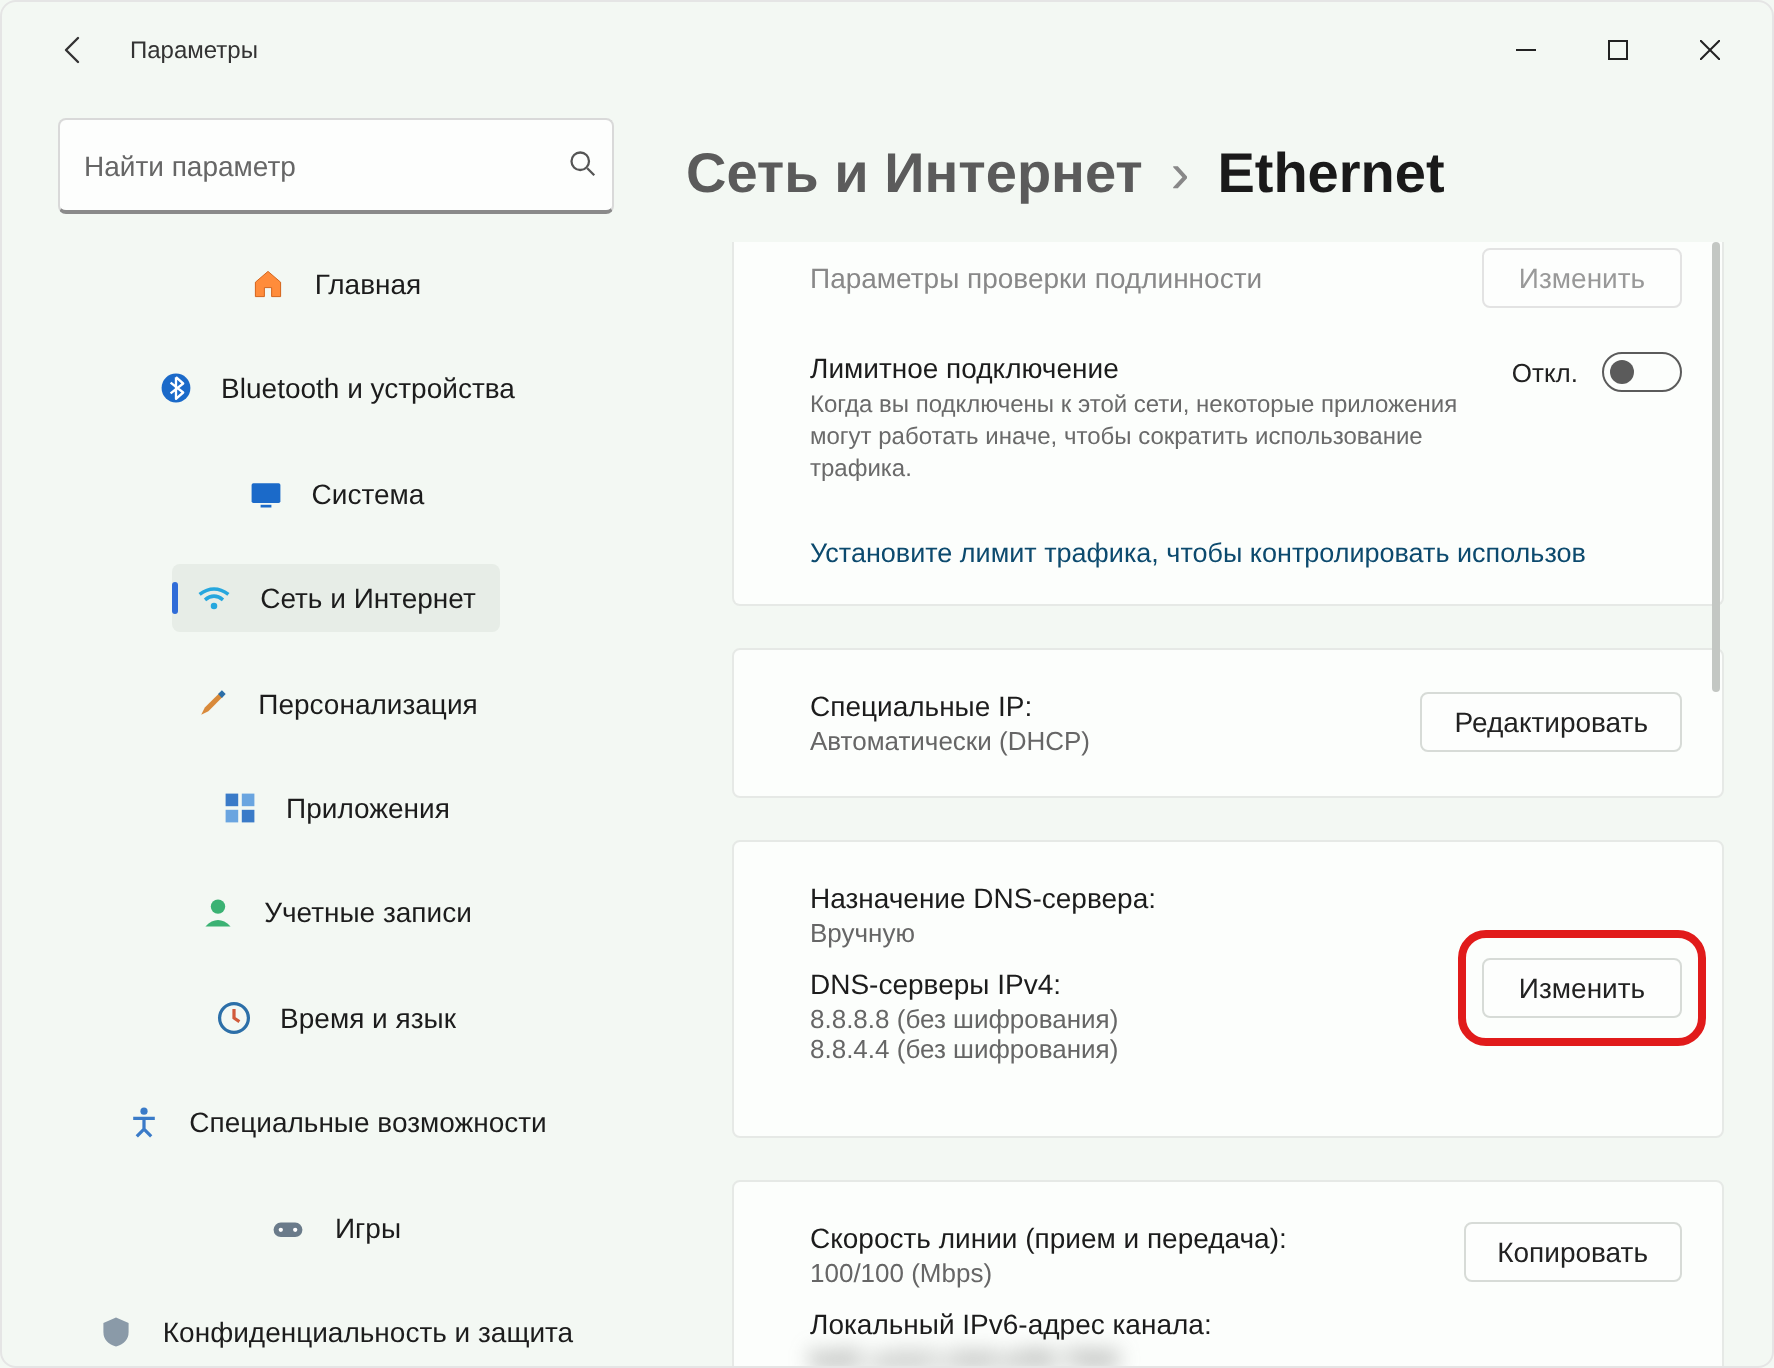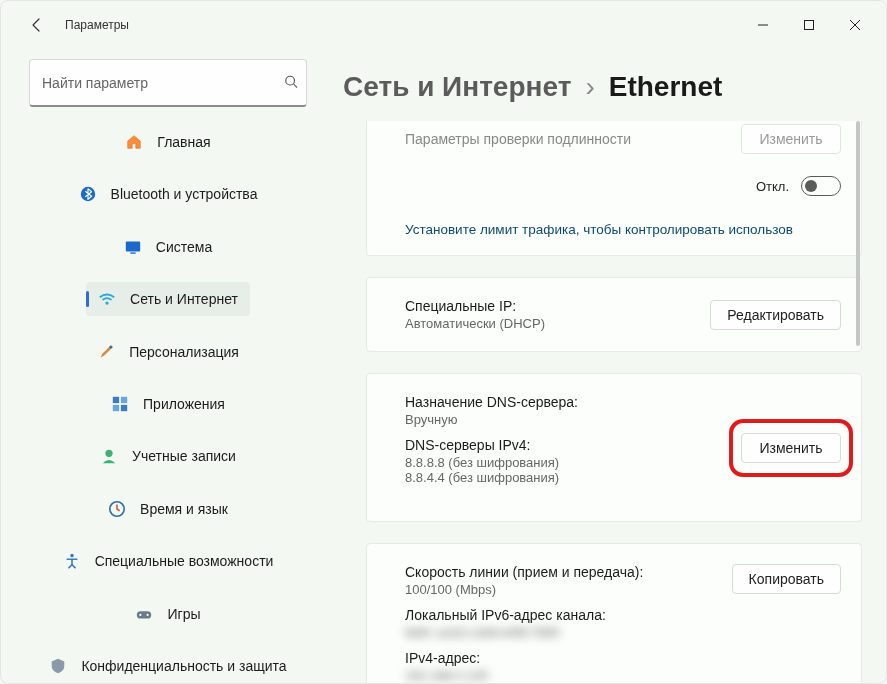--- a/index.html
+++ b/index.html
@@ -360,20 +360,24 @@
         <div class="card cut-top" style="padding-bottom:16px;">
           <div class="row" style="margin-top:-2px;">
             <div class="text">
                 <div class="title" style="color:#888;">Параметры проверки подлинности</div>
               </div>
             <div class="btn-slot">
               <div class="btn" style="color:#999; border-color:#e3e3e3;">Изменить</div>
             </div>
           </div>
           <div class="row" style="align-items:flex-start; padding-top:16px;">
+            <div class="text">
+              <div class="title">Лимитное подключение</div>
+              <div class="sub">Когда вы подключены к этой сети, некоторые приложения могут работать иначе, чтобы сократить использование трафика.</div>
+            </div>
             <div class="toggle-wrap">
               <span class="toggle-label">Откл.</span>
               <div class="toggle"></div>
             </div>
           </div>
           <a class="link" style="margin-top:14px;">Установите лимит трафика, чтобы контролировать использов</a>
         </div>
 
         <div class="card">
           <div class="row">

